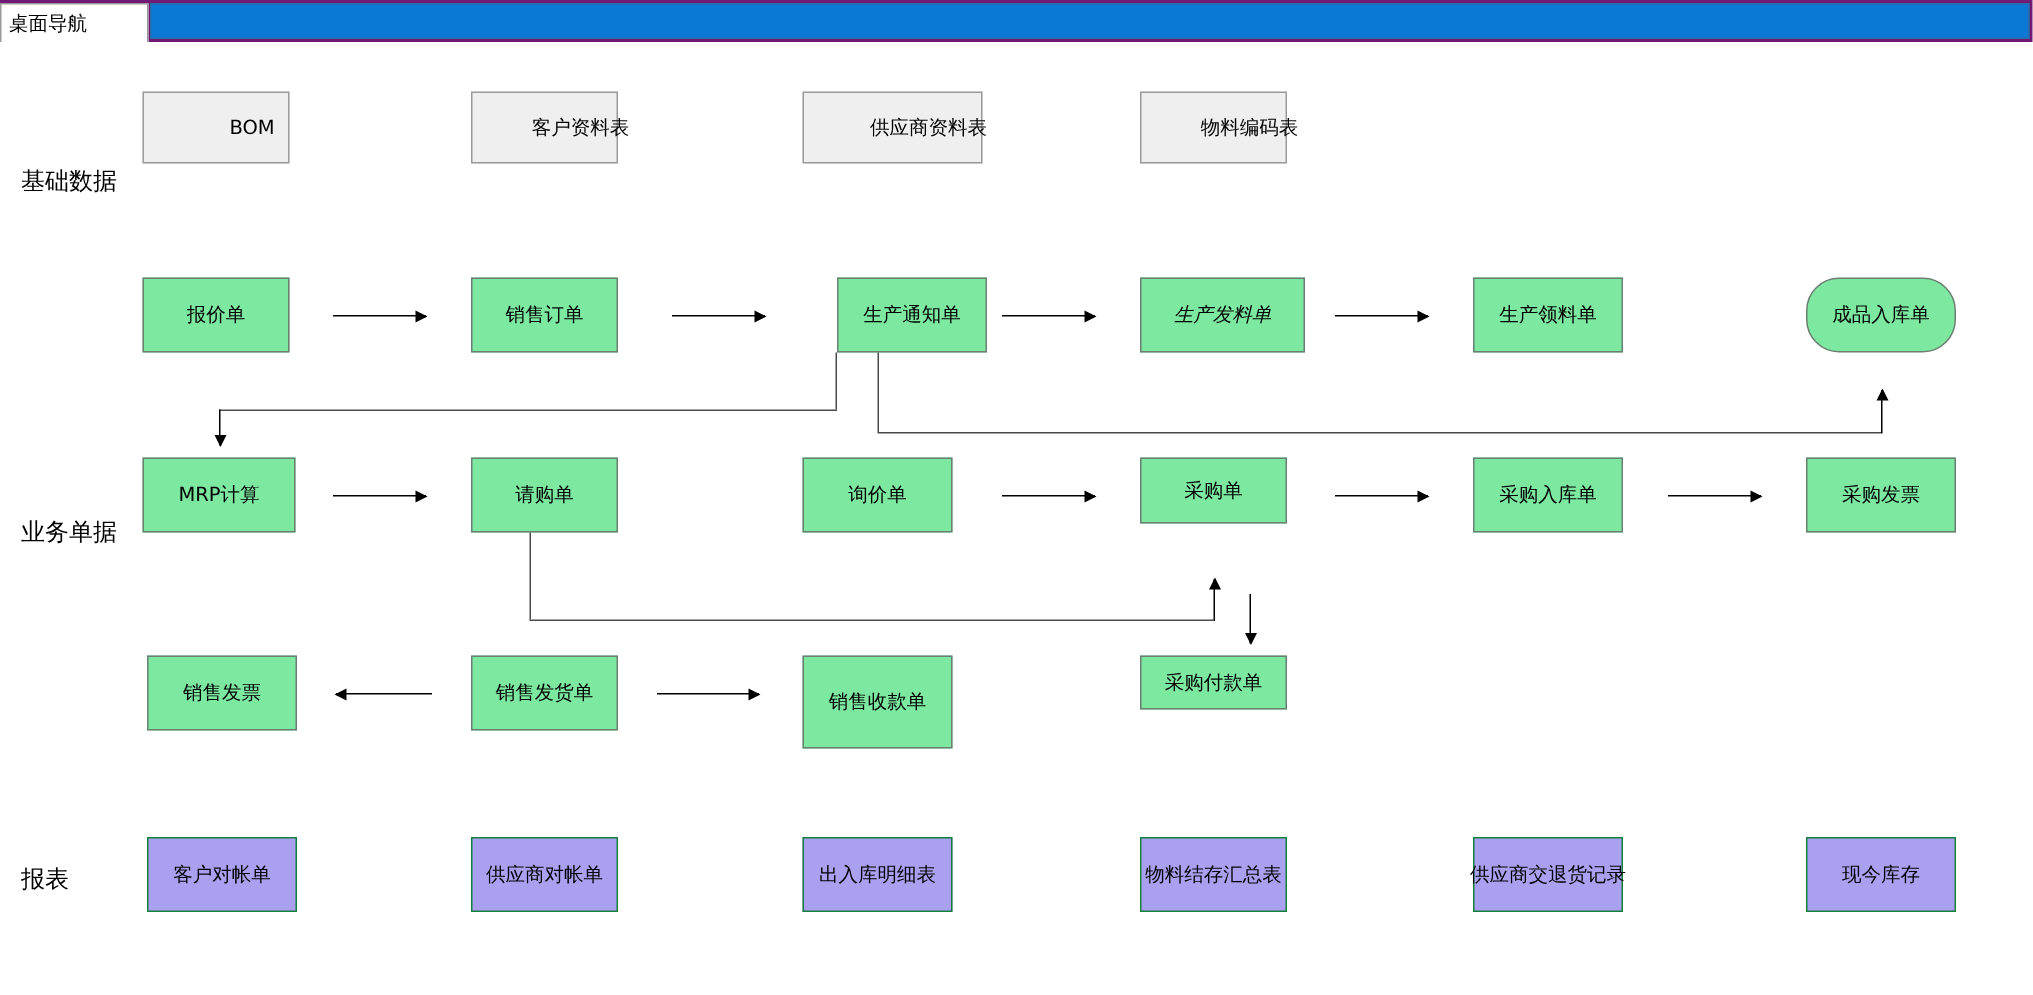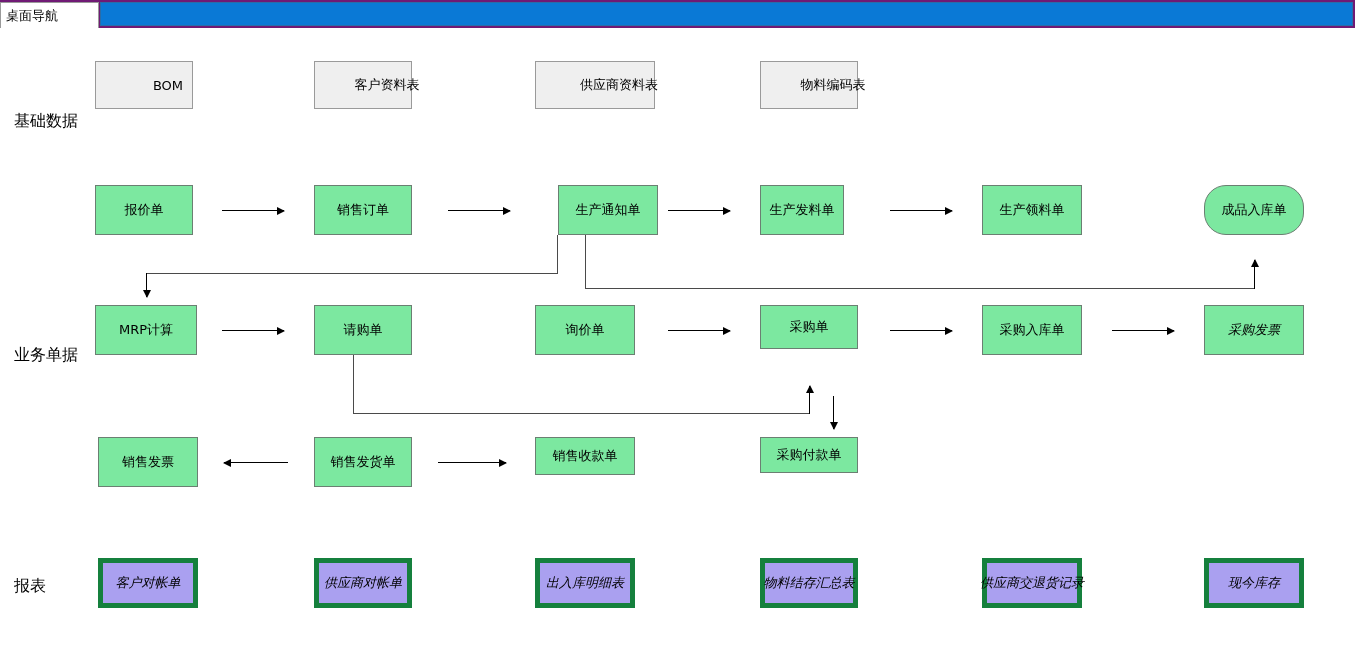--- a/index.html
+++ b/index.html
@@ -76,22 +76,21 @@
     background: #efefef;
     border: 1px solid #9a9a9a;
     padding-left: 48px;
   }
   .node.doc {
     background: #7ce8a0;
     border: 1px solid #6b7f72;
   }
   .node.report {
     background: #aaa0f0;
-    border: 5px solid #15803d;
-    font-style: italic;
+    border: 1px solid #15803d;
   }
 
   
   .harrow {
     position: absolute;
     height: 1px;
     background: #000;
   }
   .harrow::after {
     content: "";
@@ -154,35 +153,35 @@
   <div class="rowlabel" style="left:14px; top:548px;">报表</div>
 
   <div class="node base" style="left:95px;  top:33px; width:98px;  height:48px;">BOM</div>
   <div class="node base" style="left:314px; top:33px; width:98px;  height:48px;">客户资料表</div>
   <div class="node base" style="left:535px; top:33px; width:120px; height:48px;">供应商资料表</div>
   <div class="node base" style="left:760px; top:33px; width:98px;  height:48px;">物料编码表</div>
 
   <div class="node doc" style="left:95px;  top:157px; width:98px;  height:50px;">报价单</div>
   <div class="node doc" style="left:314px; top:157px; width:98px;  height:50px;">销售订单</div>
   <div class="node doc" style="left:535px; top:157px; width:100px; height:50px;margin-left:23px;">生产通知单</div>
-  <div class="node doc" style="left:760px; top:157px; width:84px;  height:50px;">生产发料单</div>
+  <div class="node doc" style="left:760px; top:157px; width:110px;  height:50px;font-style:italic;">生产发料单</div>
   <div class="node doc" style="left:982px; top:157px; width:100px; height:50px;">生产领料单</div>
   <div class="node doc" style="left:1204px;top:157px; width:100px; height:50px;border-radius:22px;">成品入库单</div>
 
   <div class="harrow" style="left:222px; top:182px; width:62px;"></div>
   <div class="harrow" style="left:448px; top:182px; width:62px;"></div>
   <div class="harrow" style="left:668px; top:182px; width:62px;"></div>
   <div class="harrow" style="left:890px; top:182px; width:62px;"></div>
 
   <div class="node doc" style="left:95px;  top:277px; width:102px; height:50px;">MRP计算</div>
   <div class="node doc" style="left:314px; top:277px; width:98px;  height:50px;">请购单</div>
   <div class="node doc" style="left:535px; top:277px; width:100px; height:50px;">询价单</div>
   <div class="node doc" style="left:760px; top:277px; width:98px;  height:44px;">采购单</div>
   <div class="node doc" style="left:982px; top:277px; width:100px; height:50px;">采购入库单</div>
-  <div class="node doc" style="left:1204px;top:277px; width:100px; height:50px;font-style:italic;">采购发票</div>
+  <div class="node doc" style="left:1204px;top:277px; width:100px; height:50px;">采购发票</div>
 
   <div class="harrow" style="left:222px; top:302px; width:62px;"></div>
   <div class="harrow" style="left:668px; top:302px; width:62px;"></div>
   <div class="harrow" style="left:890px; top:302px; width:62px;"></div>
   <div class="harrow" style="left:1112px;top:302px; width:62px;"></div>
 
   <div class="seg-v" style="left:557px; top:207px; height:38px;"></div>
   <div class="seg-h" style="left:146px; top:245px; width:412px;"></div>
   <div class="varrow-down" style="left:146px; top:245px; height:24px;"></div>
 
@@ -191,21 +190,21 @@
   <div class="varrow-up" style="left:1254px;top:232px; height:29px;"></div>
 
   <div class="seg-v" style="left:353px; top:327px; height:58px;"></div>
   <div class="seg-h" style="left:353px; top:385px; width:456px;"></div>
   <div class="varrow-up" style="left:809px; top:358px; height:28px;"></div>
 
   <div class="varrow-down" style="left:833px; top:368px; height:33px;"></div>
 
   <div class="node doc" style="left:98px;  top:409px; width:100px; height:50px;">销售发票</div>
   <div class="node doc" style="left:314px; top:409px; width:98px;  height:50px;">销售发货单</div>
-  <div class="node doc" style="left:535px; top:409px; width:100px; height:38px;">销售收款单</div>
+  <div class="node doc" style="left:535px; top:409px; width:100px; height:62px;">销售收款单</div>
   <div class="node doc" style="left:760px; top:409px; width:98px;  height:36px;">采购付款单</div>
 
   <div class="harrow left" style="left:224px; top:434px; width:64px;"></div>
   <div class="harrow" style="left:438px; top:434px; width:68px;"></div>
 
   <div class="node report" style="left:98px;  top:530px; width:100px; height:50px;">客户对帐单</div>
   <div class="node report" style="left:314px; top:530px; width:98px;  height:50px;">供应商对帐单</div>
   <div class="node report" style="left:535px; top:530px; width:100px; height:50px;">出入库明细表</div>
   <div class="node report" style="left:760px; top:530px; width:98px;  height:50px;">物料结存汇总表</div>
   <div class="node report" style="left:982px; top:530px; width:100px; height:50px;">供应商交退货记录</div>

